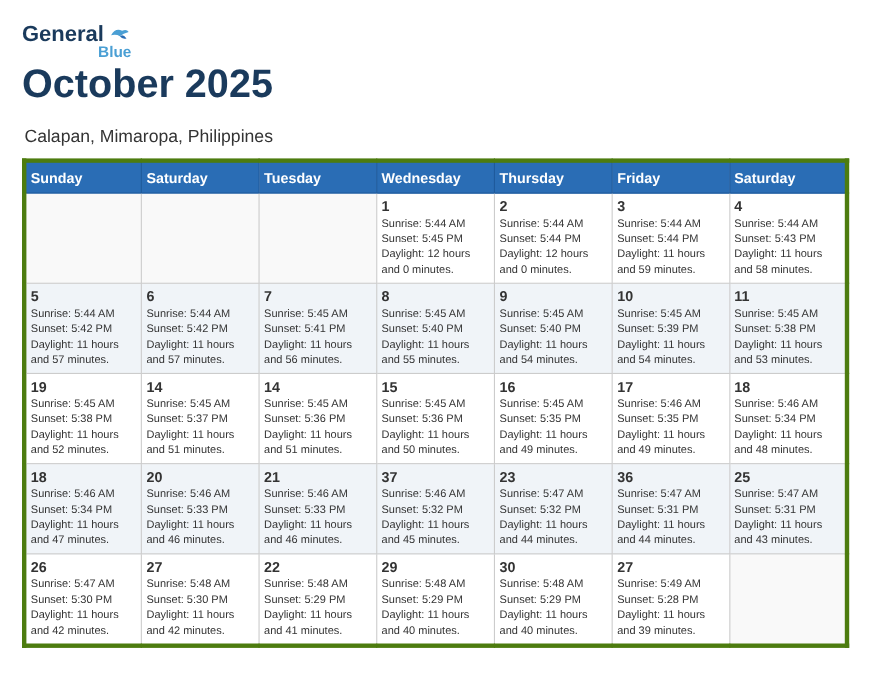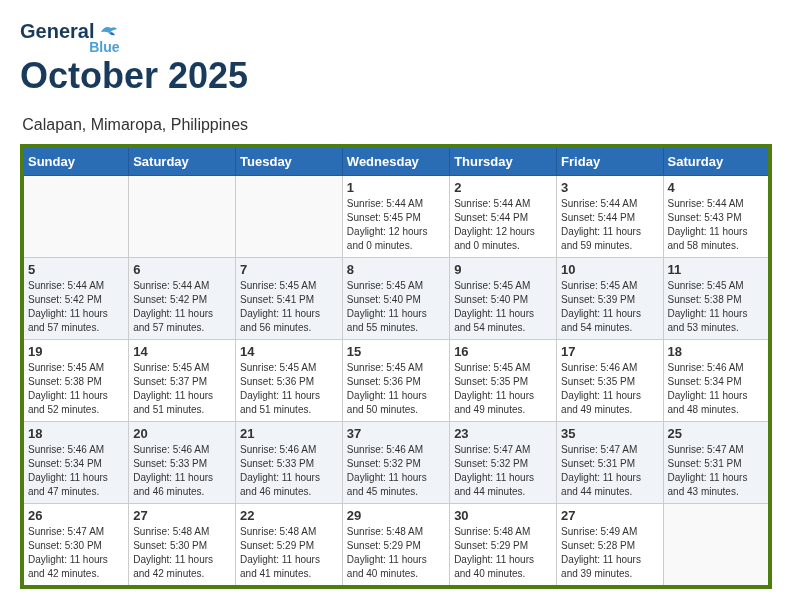--- a/index.html
+++ b/index.html
@@ -205,21 +205,21 @@
         </td>
         <td>
           <div class="day-number">37</div>
           <div class="day-info">Sunrise: 5:46 AM<br>Sunset: 5:32 PM<br>Daylight: 11 hours<br>and 45 minutes.</div>
         </td>
         <td>
           <div class="day-number">23</div>
           <div class="day-info">Sunrise: 5:47 AM<br>Sunset: 5:32 PM<br>Daylight: 11 hours<br>and 44 minutes.</div>
         </td>
         <td>
-          <div class="day-number">35</div>
+          <div class="day-number">36</div>
           <div class="day-info">Sunrise: 5:47 AM<br>Sunset: 5:31 PM<br>Daylight: 11 hours<br>and 44 minutes.</div>
         </td>
         <td>
           <div class="day-number">25</div>
           <div class="day-info">Sunrise: 5:47 AM<br>Sunset: 5:31 PM<br>Daylight: 11 hours<br>and 43 minutes.</div>
         </td>
       </tr>
       <tr>
         <td>
           <div class="day-number">26</div>

